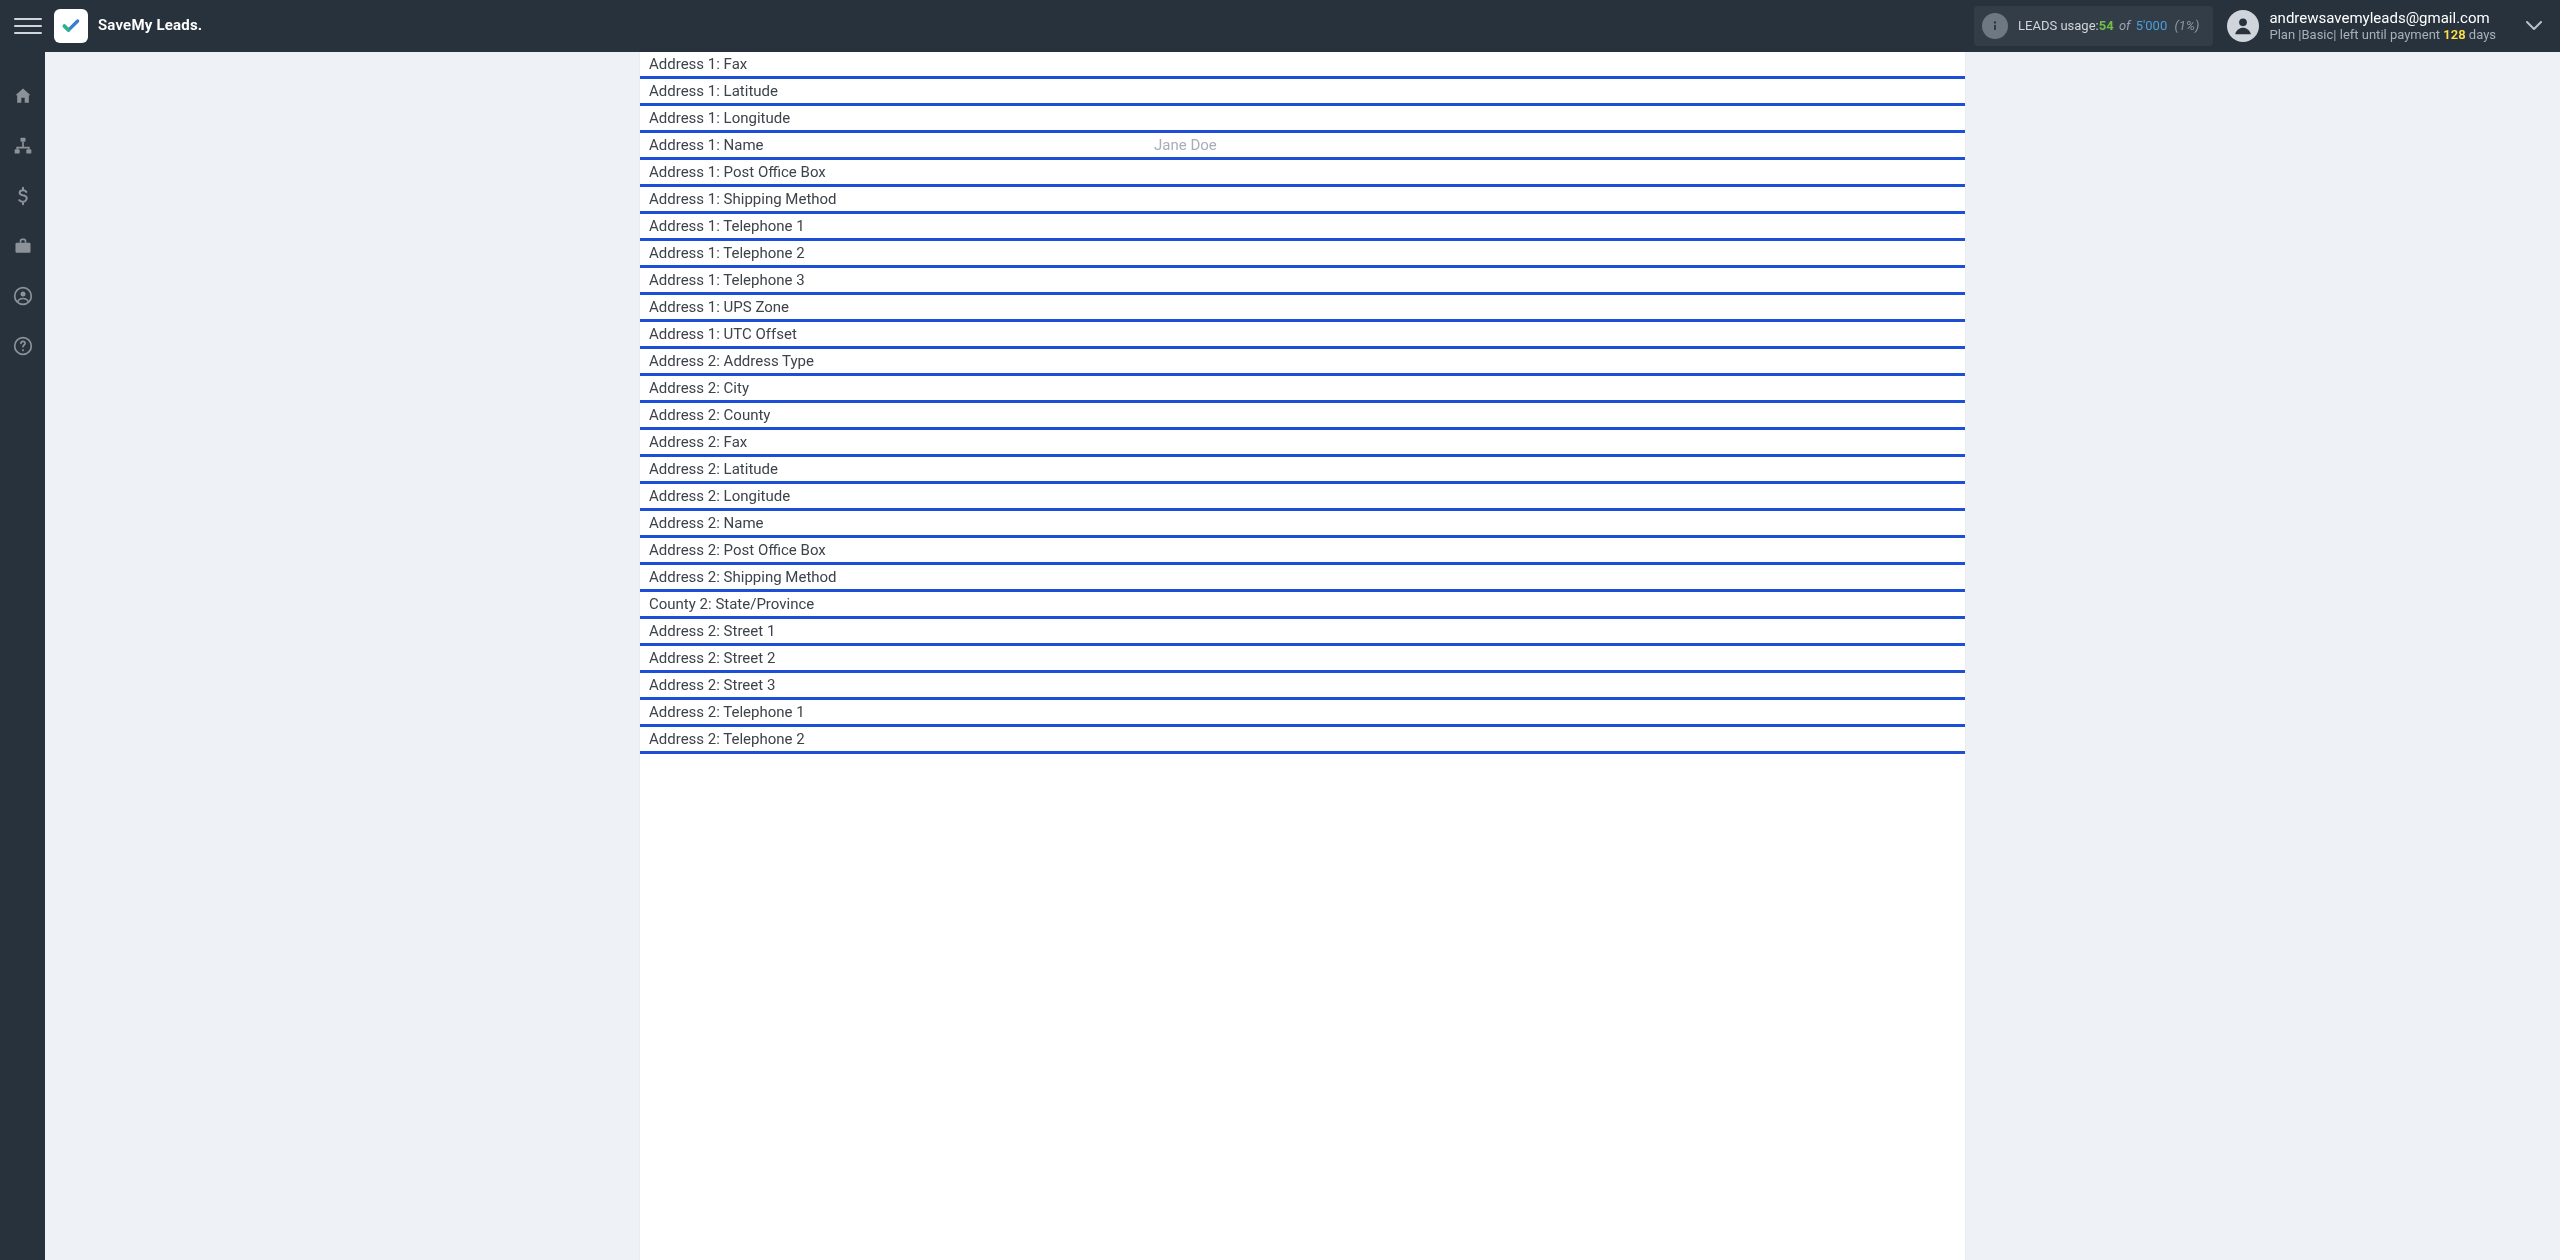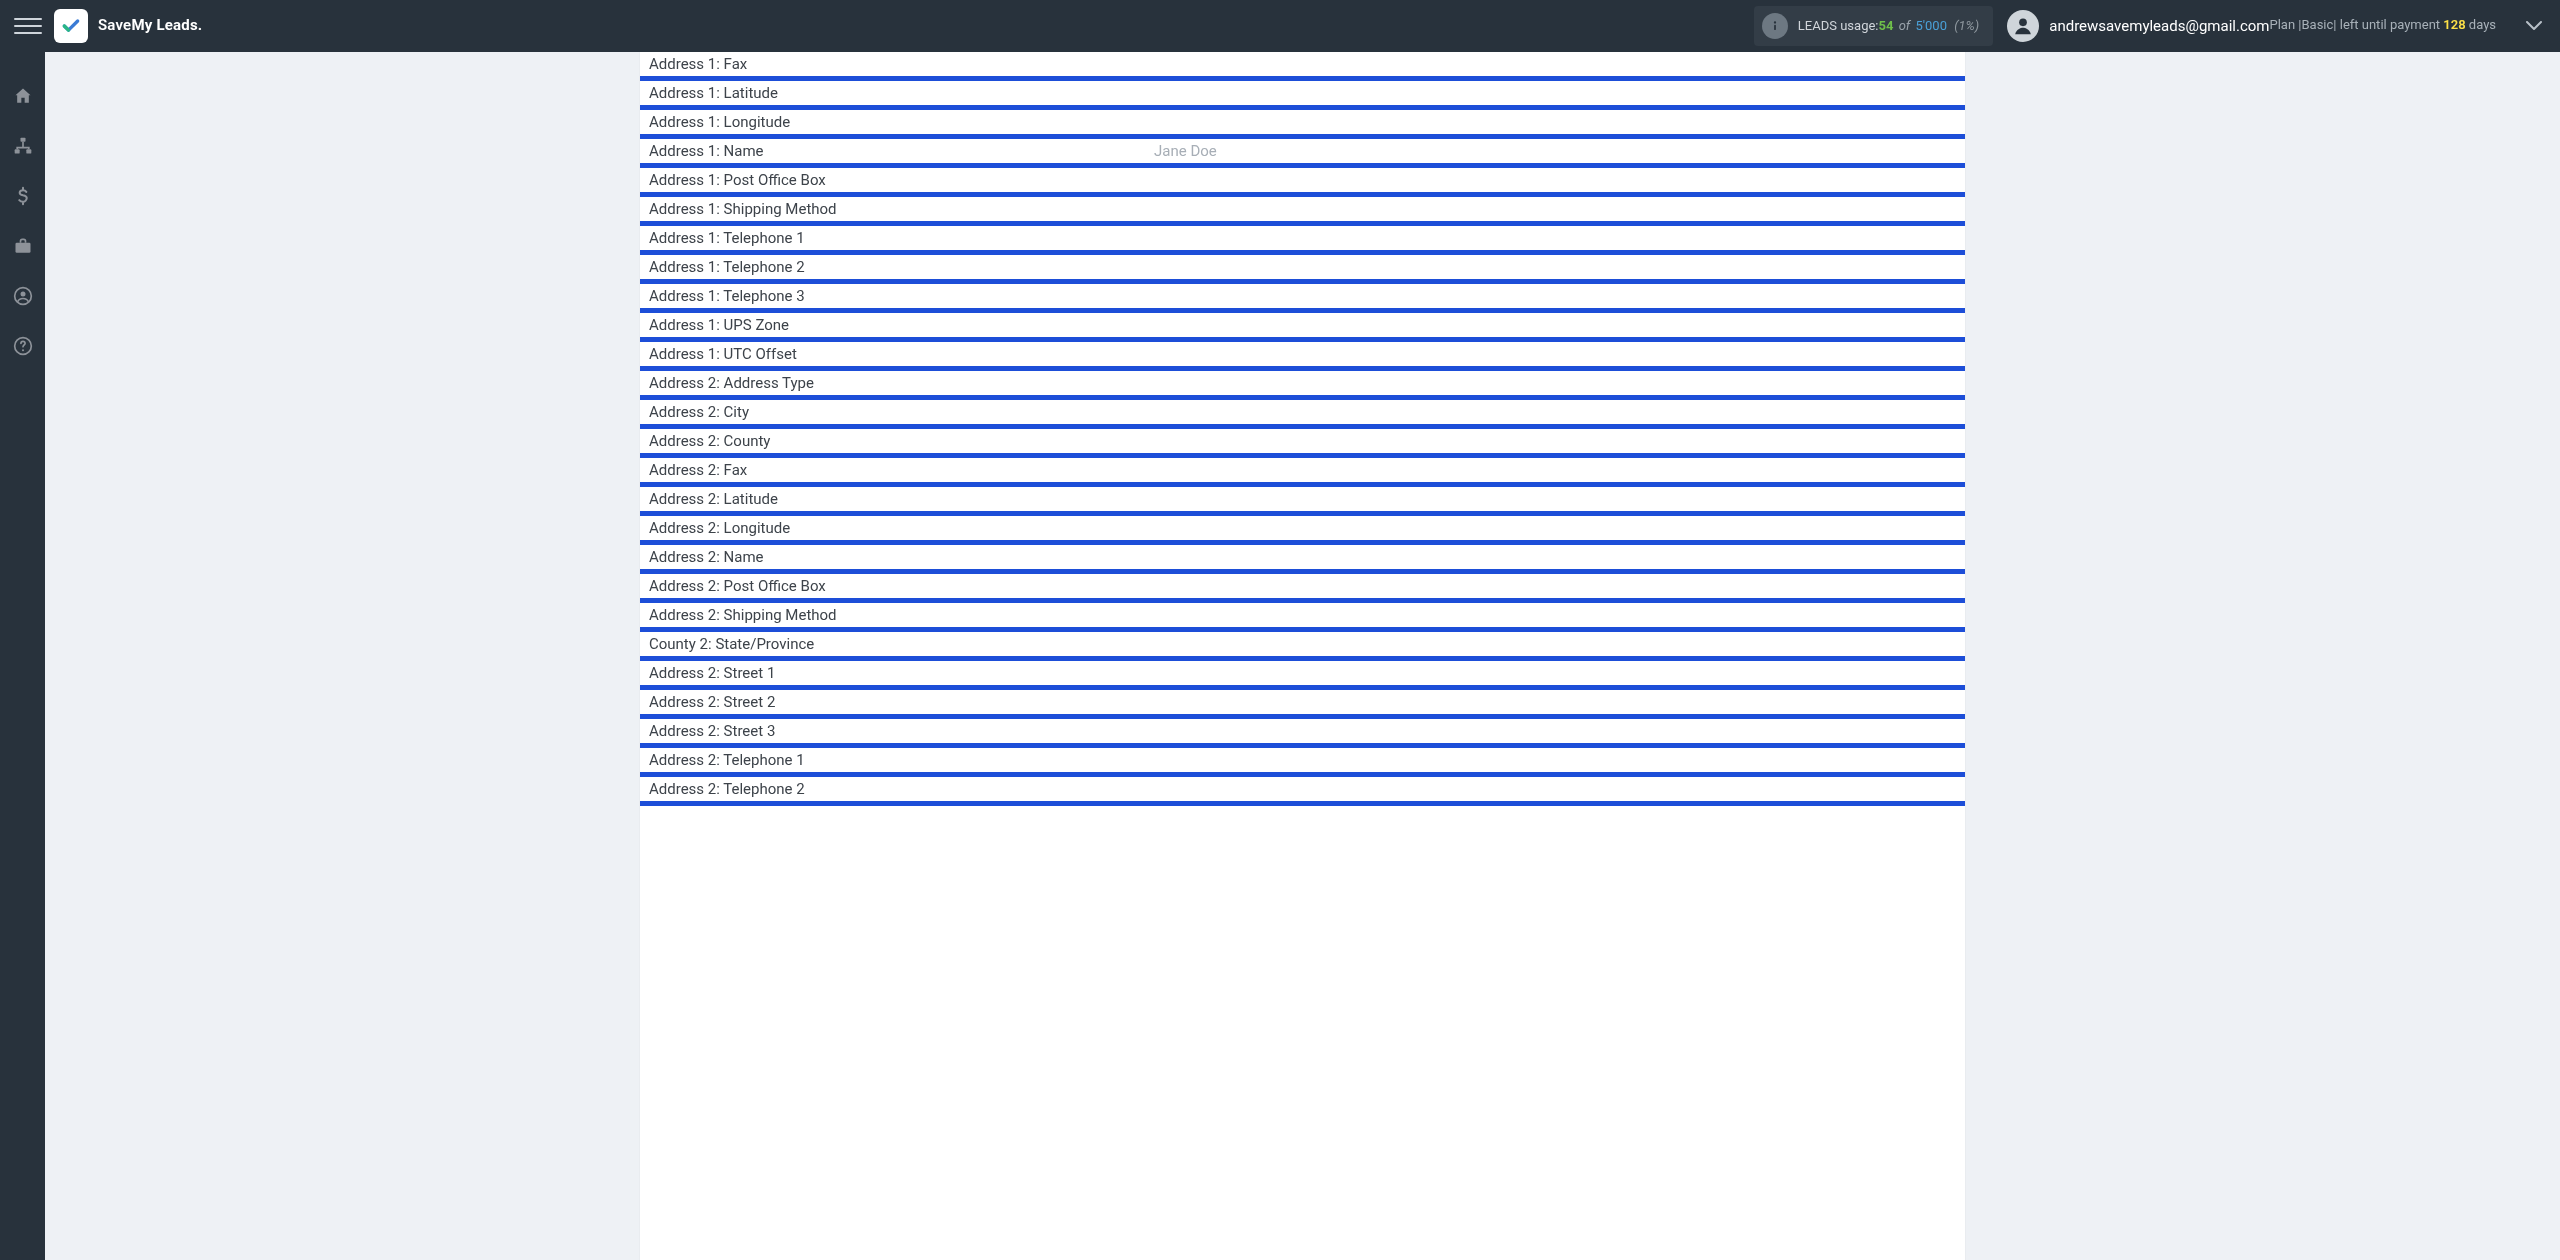--- a/index.html
+++ b/index.html
@@ -43,39 +43,39 @@
     .leads-text .row1 { color:#d0d5da; }
     .leads-text .row2 { }
     .leads-text .used { color:#6fbf4a; font-weight:700;}
     .leads-text .of { color:#9aa3ab; font-style:italic; margin:0 2px;}
     .leads-text .total { color:#4aa0d8;}
     .leads-text .pct { color:#8f989f; font-style:italic; margin-left:4px;}
     .user-block { display:flex; align-items:center; gap:10px; margin-right:24px;}
     .avatar {
       width:32px; height:32px; border-radius:50%; background:#cfd5da; display:flex; align-items:center; justify-content:center;
     }
-    .user-text { display:flex; flex-direction:row; line-height:1.2;}
+    .user-text { display:flex; flex-direction:column; line-height:1.2;}
     .user-email { color:#fff; font-size:15px;}
     .user-plan { color:#a8b1b9; font-size:13px;}
     .user-plan .days { color:#fde047; font-weight:600;}
     .chevron-wrap { padding:6px; cursor:pointer; margin-right:2px;}
     .chevron-down { width:16px; height:10px; }
     .chevron-down svg { display:block; }
     .body { flex:1; display:flex; min-height:0;}
     .sidebar {
       width:45px; background:#28323c; display:flex; flex-direction:column; align-items:center; padding-top:30px; gap:22px;
     }
     .side-item { width:45px; height:28px; display:flex; align-items:center; justify-content:center; cursor:pointer; }
     .side-item svg { width:20px; height:20px; fill:#8d9299; }
     .main { flex:1; overflow:auto; position:relative;}
     .panel {
       background:#fff; width:1325px; margin:0 auto; min-height:100%; padding:0; box-shadow:0 0 0 1px rgba(0,0,0,0.02);
     }
     .row {
-      display:flex; align-items:center; border-bottom:5px solid #1d4ed8; padding:3px 0 3px 9px; min-height:27px;
+      display:flex; align-items:center; border-bottom:3px solid #1d4ed8; padding:3px 0 3px 9px; min-height:27px;
     }
     .row .label { width:505px; font-size:15px; color:#3d434a; }
     .row .value { flex:1; font-size:15px; color:#a7aeb6; }
     
     .main::-webkit-scrollbar{width:0}
   </style>
 </head>
 <body>
 
 <div class="app">

